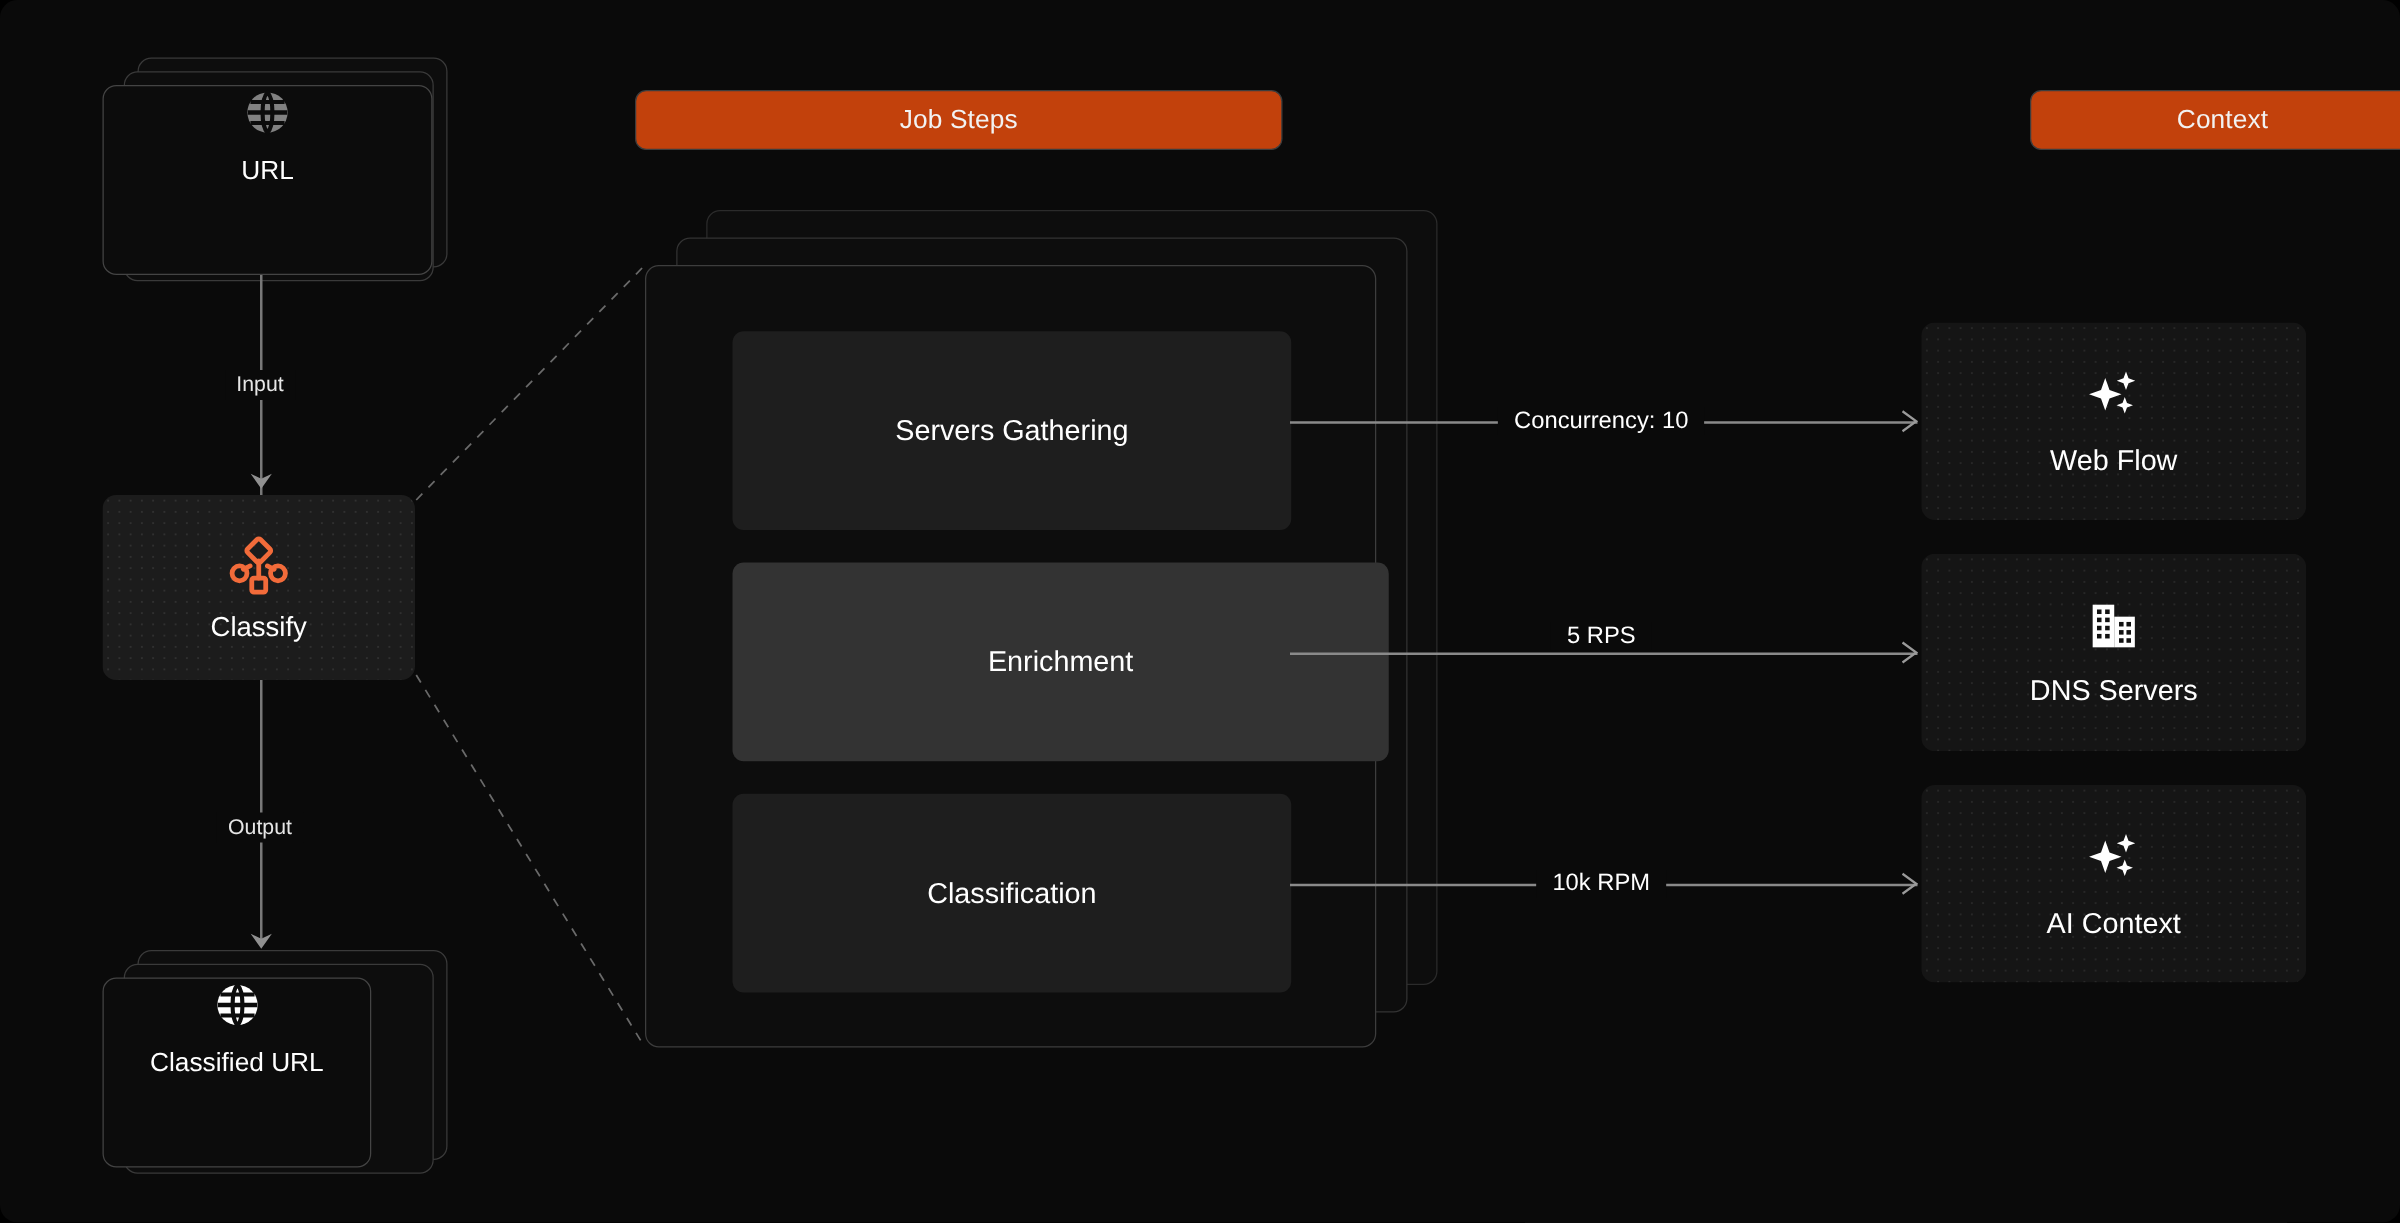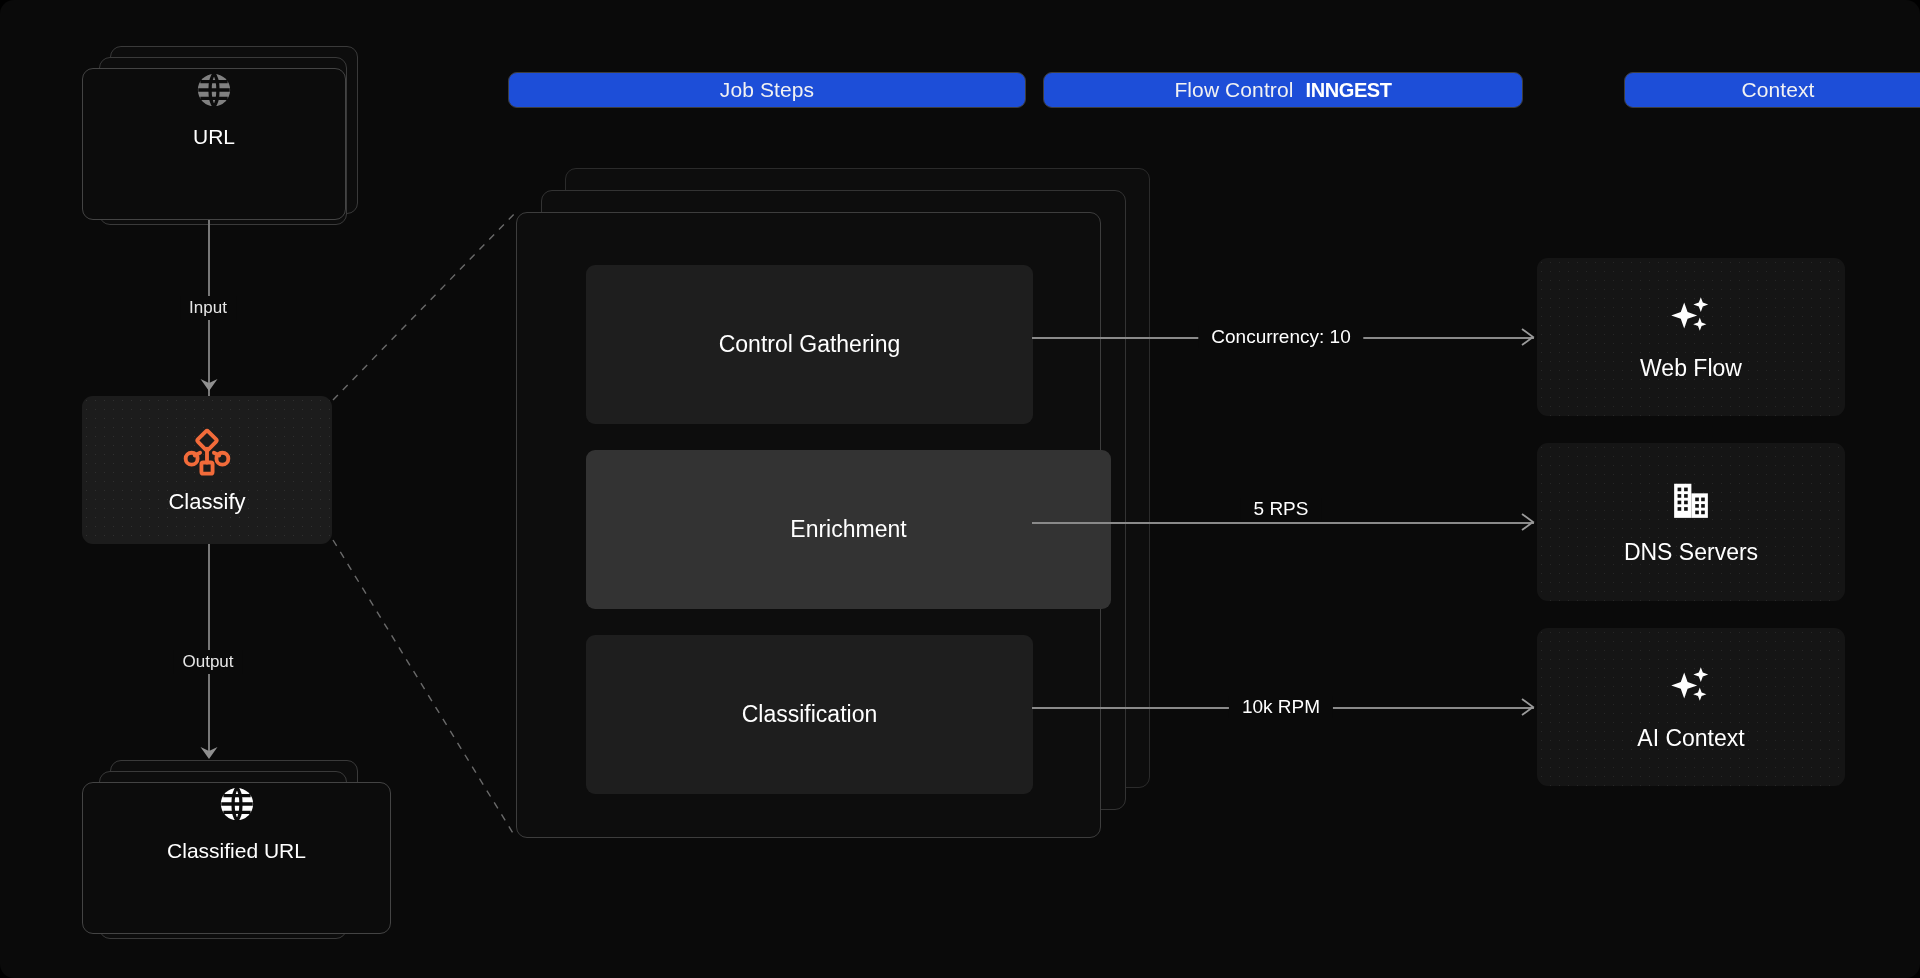--- a/index.html
+++ b/index.html
@@ -27,24 +27,24 @@
   .stack-layer {
     position: absolute;
     border: 1px solid #3a3a3a;
     border-radius: 11px;
     background: #0d0d0d;
   }
 
   
   .pill {
     position: absolute;
-    height: 36px;
+    height: 48px;
     border: 1px solid #3d3d3d;
     border-radius: 9px;
-    background: #1d4ed8;
+    background: #c2410c;
     display: flex;
     align-items: center;
     justify-content: center;
     gap: 12px;
     color: #f2f2f2;
     font-size: 21px;
     letter-spacing: .1px;
   }
   .pill .brand {
     font-weight: 700;
@@ -145,24 +145,20 @@
 </style>
 </head>
 <body>
 
 <div id="stage">
 
   <div class="pill" style="left:508px; top:72px; width:518px;">
     <span>Job Steps</span>
   </div>
 
-  <div class="pill" style="left:1043px; top:72px; width:480px;">
-    <span>Flow Control</span>
-    <span class="brand">INNGEST</span>
-  </div>
 
   <div class="pill" style="left:1624px; top:72px; width:308px;">
     <span>Context</span>
   </div>
 
   <div class="stack-layer" style="left:110px; top:46px; width:248px; height:168px;"></div>
   <div class="stack-layer" style="left:99px; top:57px; width:248px; height:168px;"></div>
   <div class="io-card" style="left:82px; top:68px; width:264px; height:152px;">
     <span>
       <svg width="42" height="42" viewBox="0 0 24 24" fill="none" stroke="#8c8c8c" stroke-width="1.7">
@@ -195,21 +191,21 @@
   </div>
 
   <div class="vline" style="left:208px; top:544px; height:210px;"></div>
   <svg style="position:absolute; left:199px; top:738px;" width="20" height="22">
     <path d="M10 21 L1.5 9 L10 13 L18.5 9 Z" fill="#909090"></path>
   </svg>
   <div class="edge-lbl" style="left:208px; top:650px;">Output</div>
 
   <div class="stack-layer" style="left:110px; top:760px; width:248px; height:168px;"></div>
   <div class="stack-layer" style="left:99px; top:771px; width:248px; height:168px;"></div>
-  <div class="io-card" style="left:82px; top:782px; width:309px; height:152px;">
+  <div class="io-card" style="left:82px; top:782px; width:215px; height:152px;">
     <span>
       <svg width="42" height="42" viewBox="0 0 24 24" fill="none">
         <circle cx="12" cy="12" r="9.2" fill="#ffffff"></circle>
         <path d="M3 12h18" stroke="#0c0c0c" stroke-width="2.1"></path>
         <path d="M12 2.8c3 3 3 15.4 0 18.4-3-3-3-15.4 0-18.4z" stroke="#0c0c0c" stroke-width="1.9" fill="none"></path>
         <path d="M4.2 7.2h15.6M4.2 16.8h15.6" stroke="#0c0c0c" stroke-width="1.8"></path>
       </svg>
     </span>
     <span class="lbl">Classified URL</span>
   </div>
@@ -217,21 +213,21 @@
   <svg style="position:absolute; left:0; top:0; pointer-events:none;" width="1920" height="978">
     <line x1="333" y1="400" x2="516" y2="212" stroke="#6a6a6a" stroke-width="1.4" stroke-dasharray="7 7"></line>
     <line x1="333" y1="540" x2="516" y2="838" stroke="#6a6a6a" stroke-width="1.4" stroke-dasharray="7 7"></line>
   </svg>
 
   <div class="stack-layer dotted" style="left:565px; top:168px; width:585px; height:620px; border-color:#2b2b2b;"></div>
   <div class="stack-layer dotted" style="left:541px; top:190px; width:585px; height:620px; border-color:#333333;"></div>
   <div class="stack-layer dotted" style="left:516px; top:212px; width:585px; height:626px; border-color:#3d3d3d;">
 
     <div class="step" style="left:69px; top:52px; width:447px; height:159px;">
-      <span>Control Gathering</span>
+      <span>Servers Gathering</span>
     </div>
 
     <div class="step active" style="left:69px; top:237px; width:525px; height:159px;">
       <span>Enrichment</span>
     </div>
 
     <div class="step" style="left:69px; top:422px; width:447px; height:159px;">
       <span>Classification</span>
     </div>
   </div>

